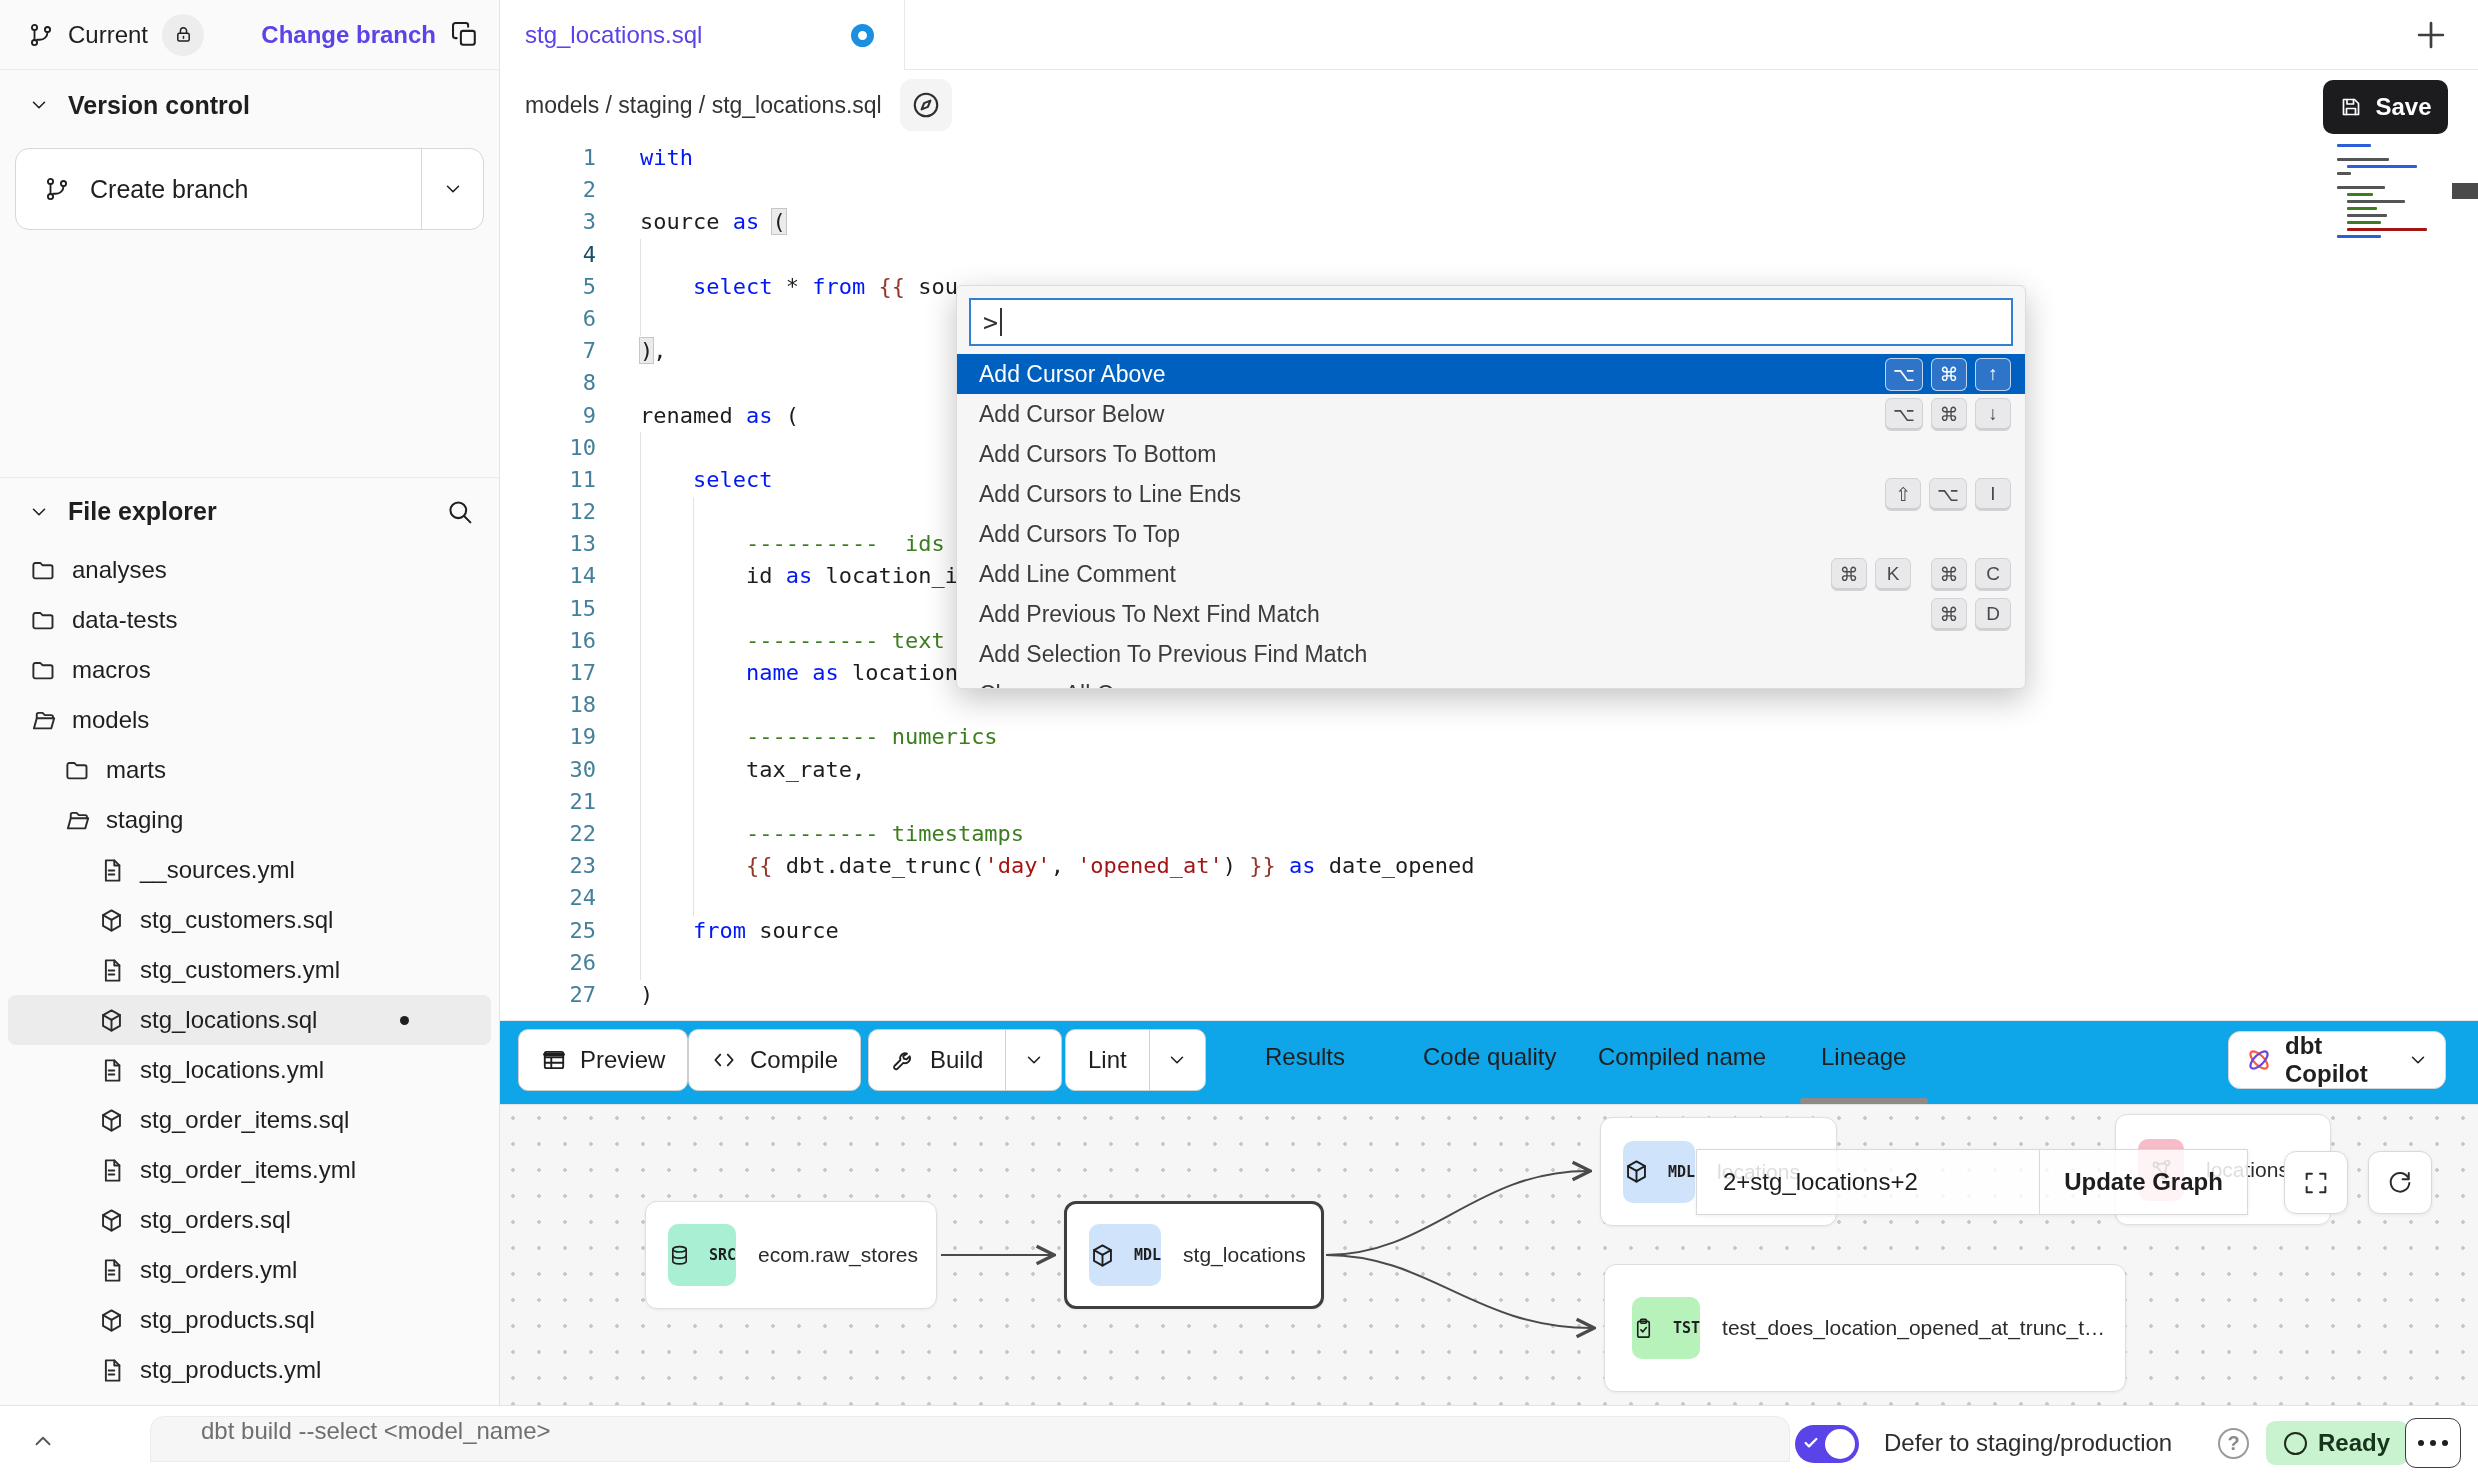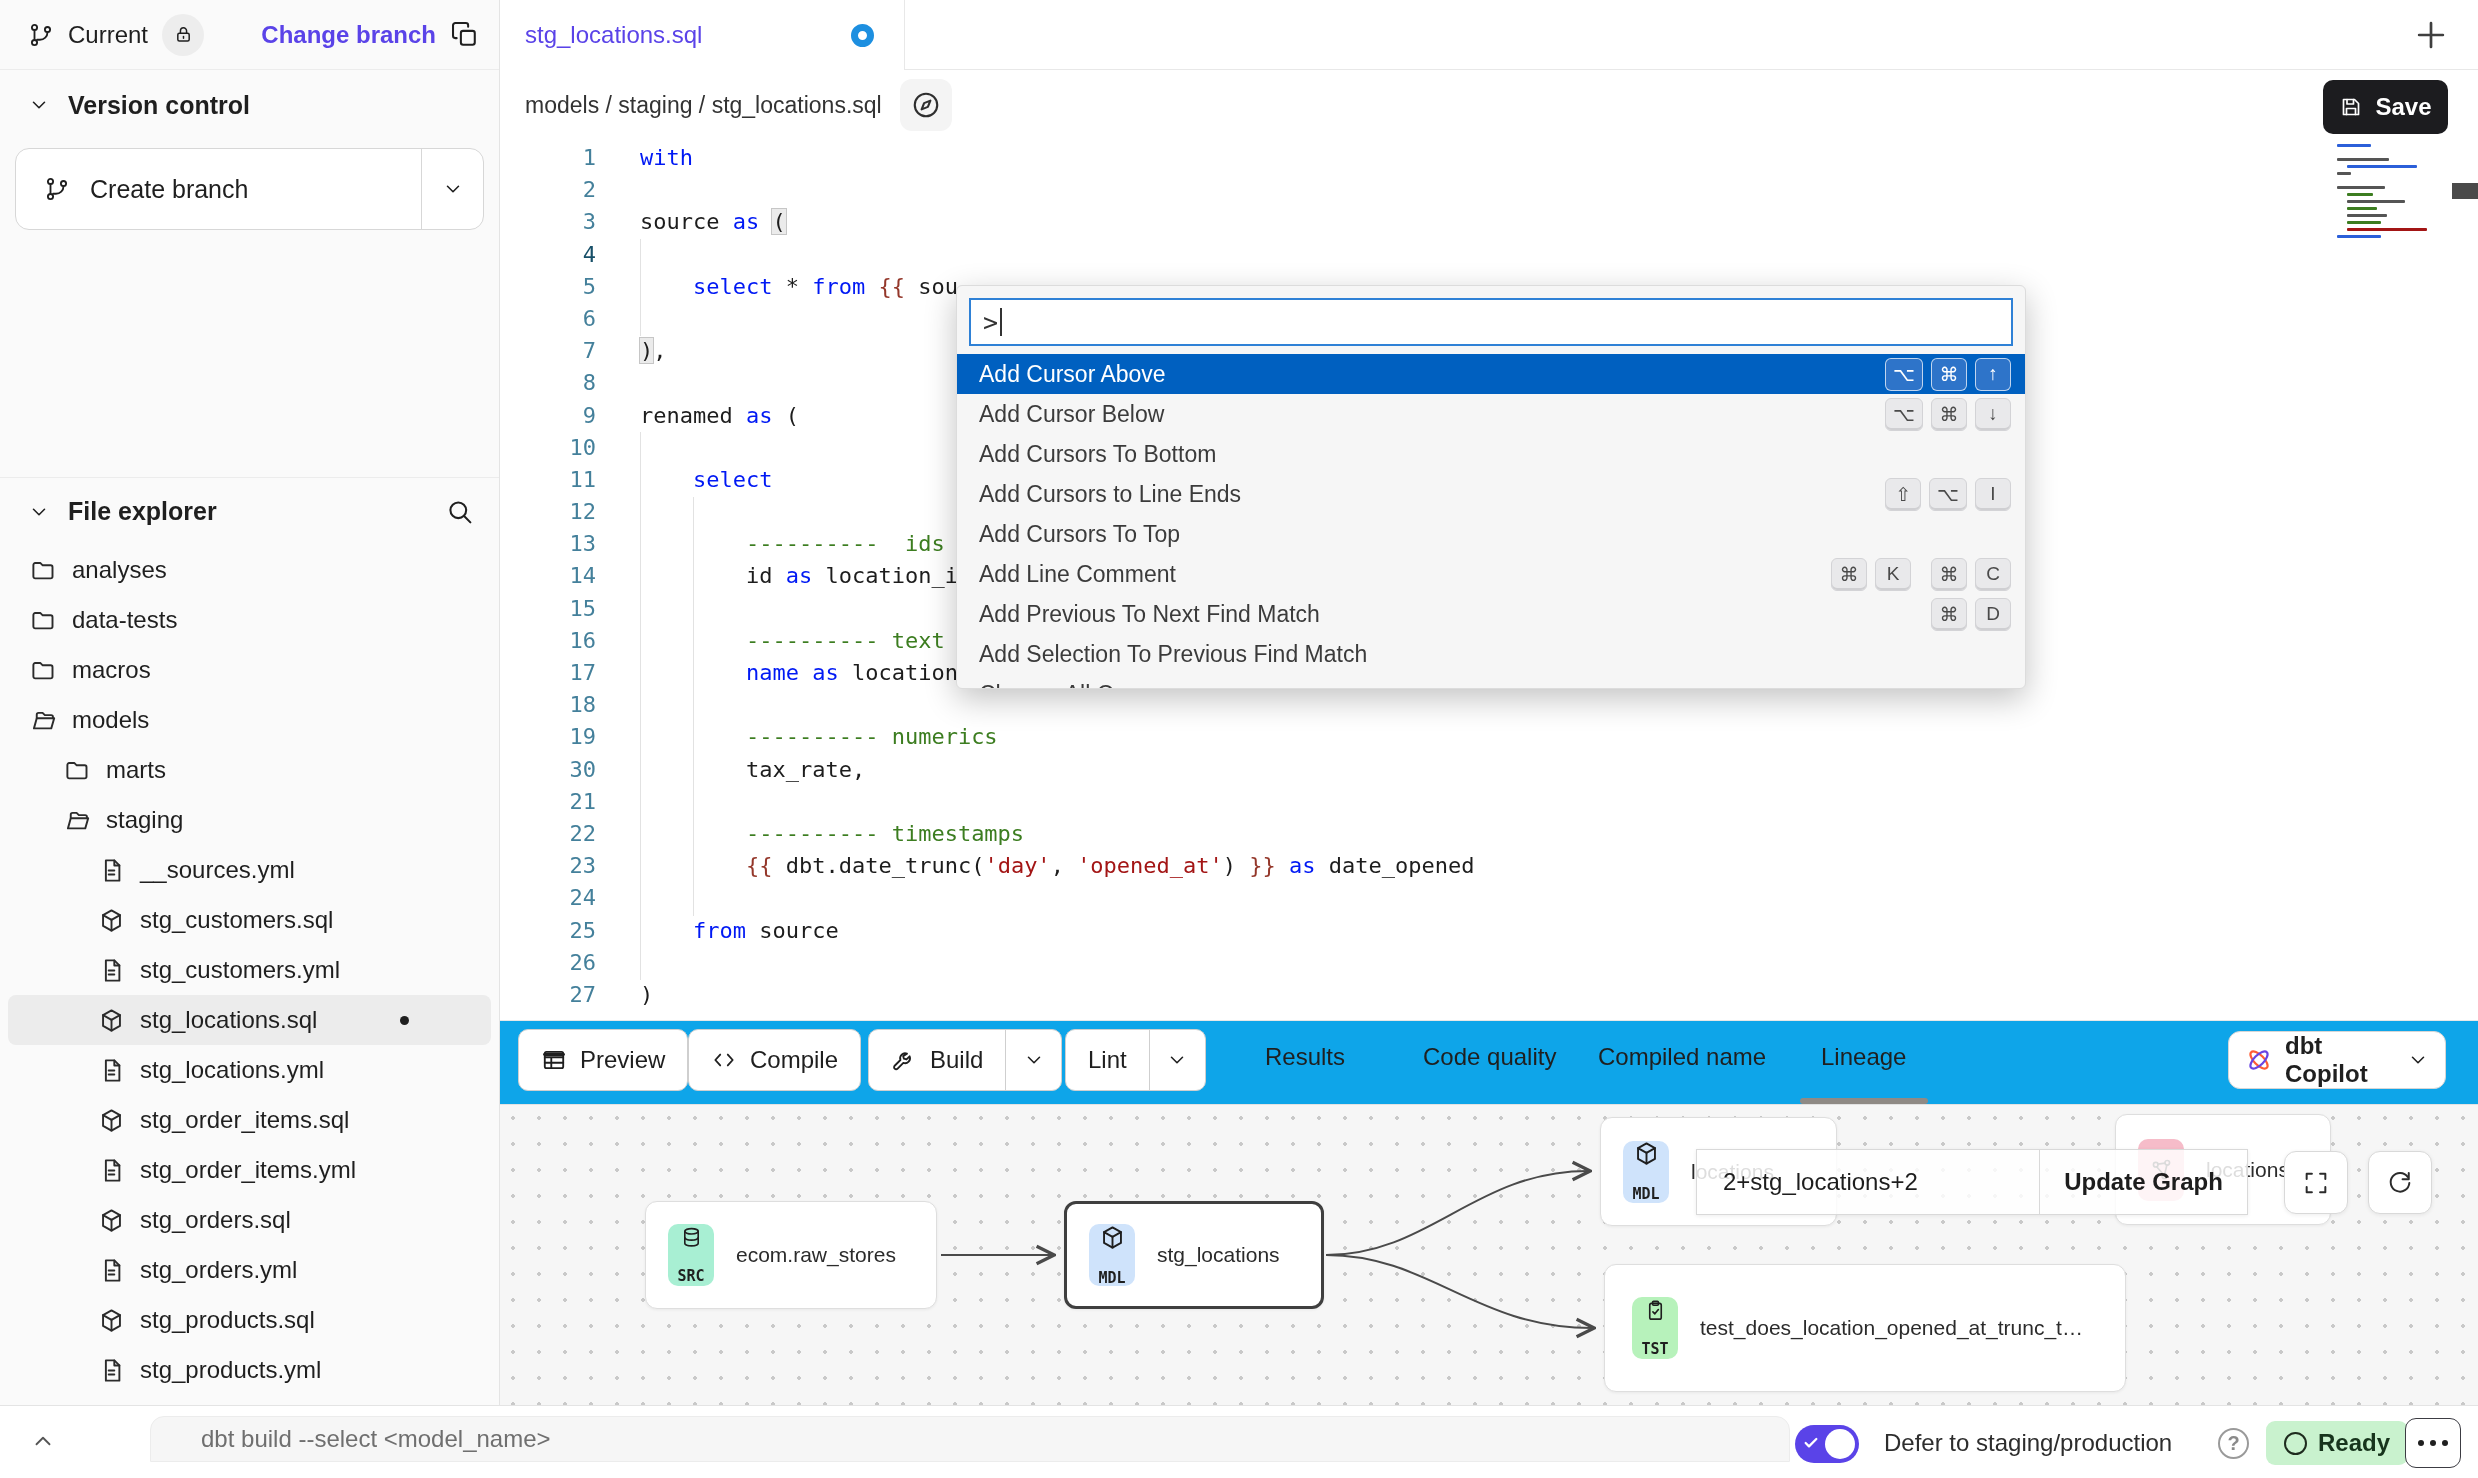--- a/index.html
+++ b/index.html
@@ -79,38 +79,38 @@
   .fbtn .chevcell{width:56px;border-left:1px solid #cfcfcf;display:flex;align-items:center;justify-content:center}
   .ftab{position:absolute;top:22px;font-size:24px;color:#1f1f1f}
   #lin-underline{position:absolute;left:1300px;bottom:0;width:128px;height:6px;border-radius:3px;background:#8f8a85}
   .copilot{position:absolute;left:1728px;top:10px;width:218px;height:58px;border:1px solid #d6d6d6;border-radius:12px;background:#fff;display:flex;align-items:center;gap:12px;padding:0 16px;font-size:24px;font-weight:700}
 
   
   #lineage{position:relative;height:300px;background:#f6f6f6;background-image:radial-gradient(circle,#c9c9c9 1.6px,transparent 1.6px);background-size:26px 26px;overflow:hidden}
   #edges{position:absolute;left:0;top:0;z-index:0}
   .lnode{position:absolute;background:#fff;border:1.5px solid #dedede;border-radius:12px;box-shadow:0 1px 3px rgba(0,0,0,.06);display:flex;align-items:center;gap:22px;padding-left:22px;z-index:1;overflow:hidden}
   .lnode .nlabel{font-size:21px;color:#2b2b2b;white-space:nowrap}
-  .badge{flex:0 0 46px;height:62px;border-radius:10px;display:flex;flex-direction:column;align-items:center;justify-content:center;gap:18px;color:#1f1f1f}
+  .badge{flex:0 0 46px;height:62px;border-radius:10px;display:flex;align-items:center;justify-content:center;gap:18px;color:#1f1f1f}
   .badge .btxt{font-size:15px;font-weight:700;font-family:"DejaVu Sans Mono",monospace}
   #node-src{left:145px;top:96px;width:292px;height:108px}
   #node-model{left:564px;top:96px;width:260px;height:108px;border:3px solid #3f3f3f}
   #node-model2{left:1100px;top:12px;width:237px;height:109px}
   #node-exposure{left:1615px;top:9px;width:216px;height:111px}
   #node-test{left:1104px;top:159px;width:522px;height:128px}
   #selector-bar{position:absolute;left:1196px;top:44px;width:552px;height:66px;z-index:3;background:rgba(255,255,255,.84);border:1.5px solid #d9d9d9;border-radius:0;display:flex;align-items:stretch;box-shadow:0 1px 4px rgba(0,0,0,.07)}
   #selector-bar .val{flex:1;display:flex;align-items:center;padding-left:26px;font-size:24px;color:#1d1d1d}
   #selector-bar .upd{width:208px;border-left:1px solid #d9d9d9;display:flex;align-items:center;justify-content:center;font-size:24px;font-weight:700;color:#1d1d1d}
   .gbtn{position:absolute;top:46px;width:64px;height:63px;z-index:4;background:#fff;border:1.5px solid #d9d9d9;border-radius:12px;display:flex;align-items:center;justify-content:center;color:#2b2b2b;box-shadow:0 1px 4px rgba(0,0,0,.07)}
   #btn-fullscreen{left:1784px}
   #btn-refresh{left:1868px}
 
   
   #statusbar{position:absolute;left:0;top:1405px;width:2478px;height:73px;background:#fff;border-top:1px solid #e4e4e4}
   #sb-collapse{position:absolute;left:30px;top:22px;color:#555}
-  #cmd-input{position:absolute;left:150px;top:10px;width:1640px;height:46px;background:#f6f6f6;border:1px solid #ececec;border-radius:14px 14px 0 0;display:flex;align-items:center;padding-left:50px;font-size:24px;color:#6f6f6f}
+  #cmd-input{position:absolute;left:150px;top:10px;width:1640px;height:46px;background:#f6f6f6;border:1px solid #ececec;border-radius:14px 14px 0 0;display:flex;align-items:flex-start;padding-left:50px;font-size:24px;color:#6f6f6f}
   .toggle{position:absolute;left:1795px;top:19px;width:64px;height:38px;border-radius:19px;background:#5a43e8}
   .toggle .knob{position:absolute;right:4px;top:4px;width:30px;height:30px;border-radius:50%;background:#fff}
   .toggle .chk{position:absolute;left:8px;top:10px;color:#fff}
   #defer-label{position:absolute;left:1884px;top:23px;font-size:24px;color:#2d2d2d}
   .help-ic{position:absolute;left:2218px;top:22px;width:31px;height:31px;border:2px solid #9a9a9a;border-radius:50%;color:#8a8a8a;font-size:20px;font-weight:700;display:flex;align-items:center;justify-content:center}
   .help-ic::before{content:"?"}
   #ready-pill{position:absolute;left:2266px;top:15px;height:44px;padding:0 18px;background:#c9f2ce;border-radius:9px;display:flex;align-items:center;gap:11px;font-size:24px;font-weight:600;color:#17341c}
   #ready-pill .circ{width:23px;height:23px;border:2.2px solid #1e2b1e;border-radius:50%}
   #dots-btn{position:absolute;left:2405px;top:12px;width:56px;height:50px;border:1.6px solid #3c3c43;border-radius:11px;background:#fff;display:flex;align-items:center;justify-content:center;gap:6px}
   #dots-btn i{width:6px;height:6px;border-radius:50%;background:#1f1f1f}

